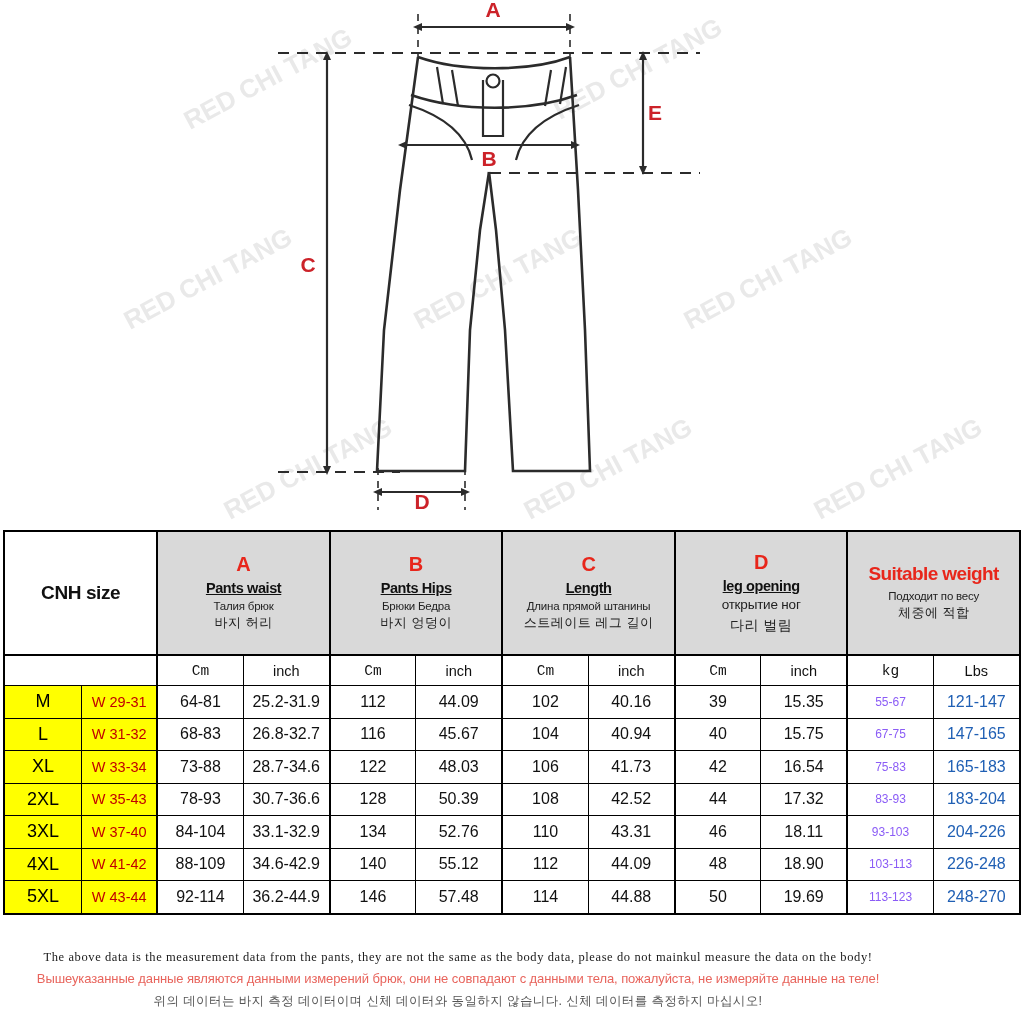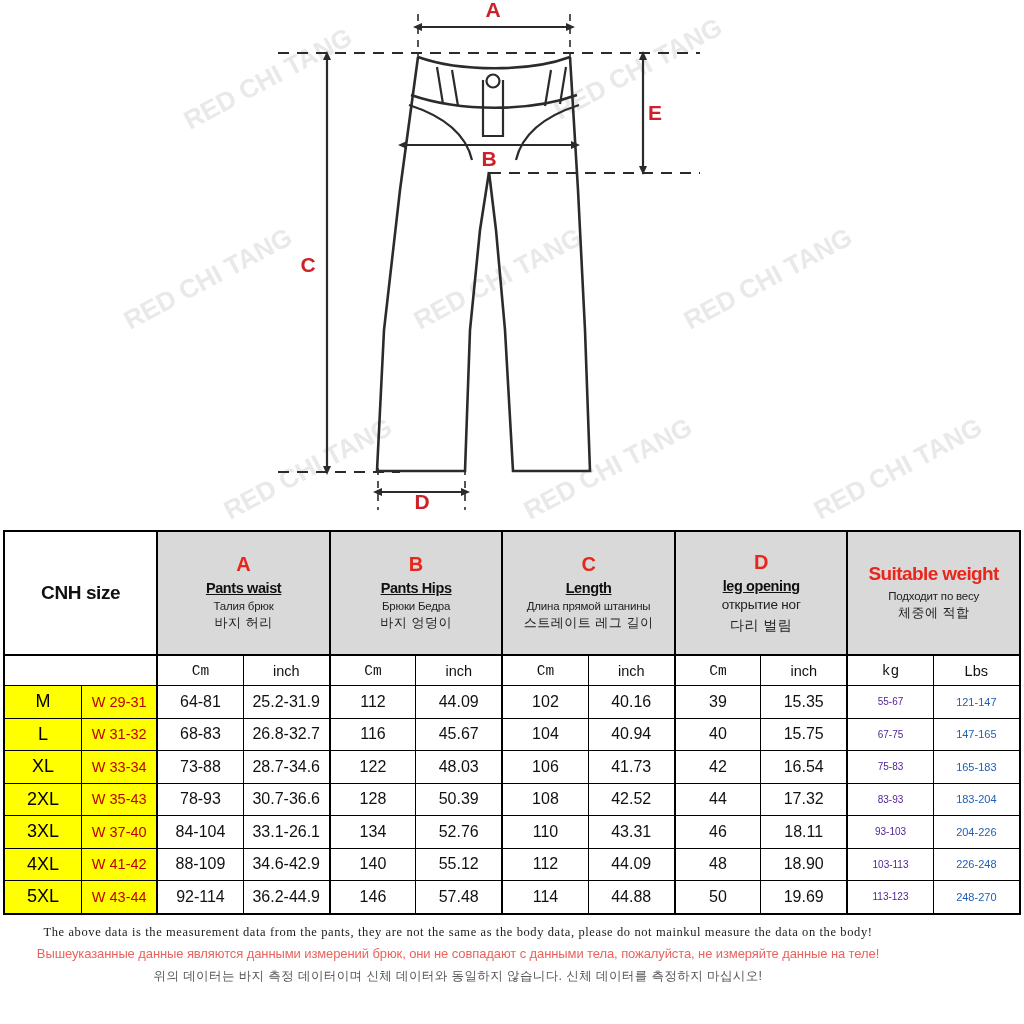--- a/index.html
+++ b/index.html
@@ -125,38 +125,39 @@
     border-left: 2px solid #000 !important;
   }
   .waist-cell {
     background: #ffff00;
     font-size: 14.5px;
     font-weight: bold;
     color: #c00000;
     border-right: 2px solid #000 !important;
   }
   .kg-cell {
-    font-size: 10px;
-    font-weight: bold;
-    color: #4c1d95;
+    font-size: 12px;
+    font-weight: bold;
+    color: #8b5cf6;
     border-left: 2px solid #000 !important;
   }
   .lbs-cell {
-    font-size: 11px;
+    font-size: 16px;
     font-weight: bold;
     color: #1f5fb4;
     border-right: 2px solid #000 !important;
     margin-left: 28px;
   }
 
   
   #notes {
     width: 916px;
-    padding-top: 7px;
+    padding-top: 15px;
     text-align: center;
+    margin-top: 17px;
   }
   .note-en {
     font-family: "Liberation Serif", serif;
     font-size: 12.5px;
     color: #1a1a1a;
     letter-spacing: 0.6px;
     line-height: 1.7;
   }
   .note-ru {
     font-size: 13px;
@@ -382,21 +383,21 @@
         <td class="row-cell row-cell grpend">42.52</td>
         <td class="row-cell row-cell grpstart">44</td>
         <td class="row-cell row-cell grpend">17.32</td>
         <td class="row-cell row-cell kg-cell">83-93</td>
         <td class="row-cell row-cell lbs-cell">183-204</td>
       </tr>
       <tr>
         <td class="row-cell size-cell">3XL</td>
         <td class="row-cell waist-cell">W 37-40</td>
         <td class="row-cell row-cell grpstart">84-104</td>
-        <td class="row-cell row-cell grpend">33.1-26.1</td>
+        <td class="row-cell row-cell grpend">33.1-32.9</td>
         <td class="row-cell row-cell grpstart">134</td>
         <td class="row-cell row-cell grpend">52.76</td>
         <td class="row-cell row-cell grpstart">110</td>
         <td class="row-cell row-cell grpend">43.31</td>
         <td class="row-cell row-cell grpstart">46</td>
         <td class="row-cell row-cell grpend">18.11</td>
         <td class="row-cell row-cell kg-cell">93-103</td>
         <td class="row-cell row-cell lbs-cell">204-226</td>
       </tr>
       <tr>

